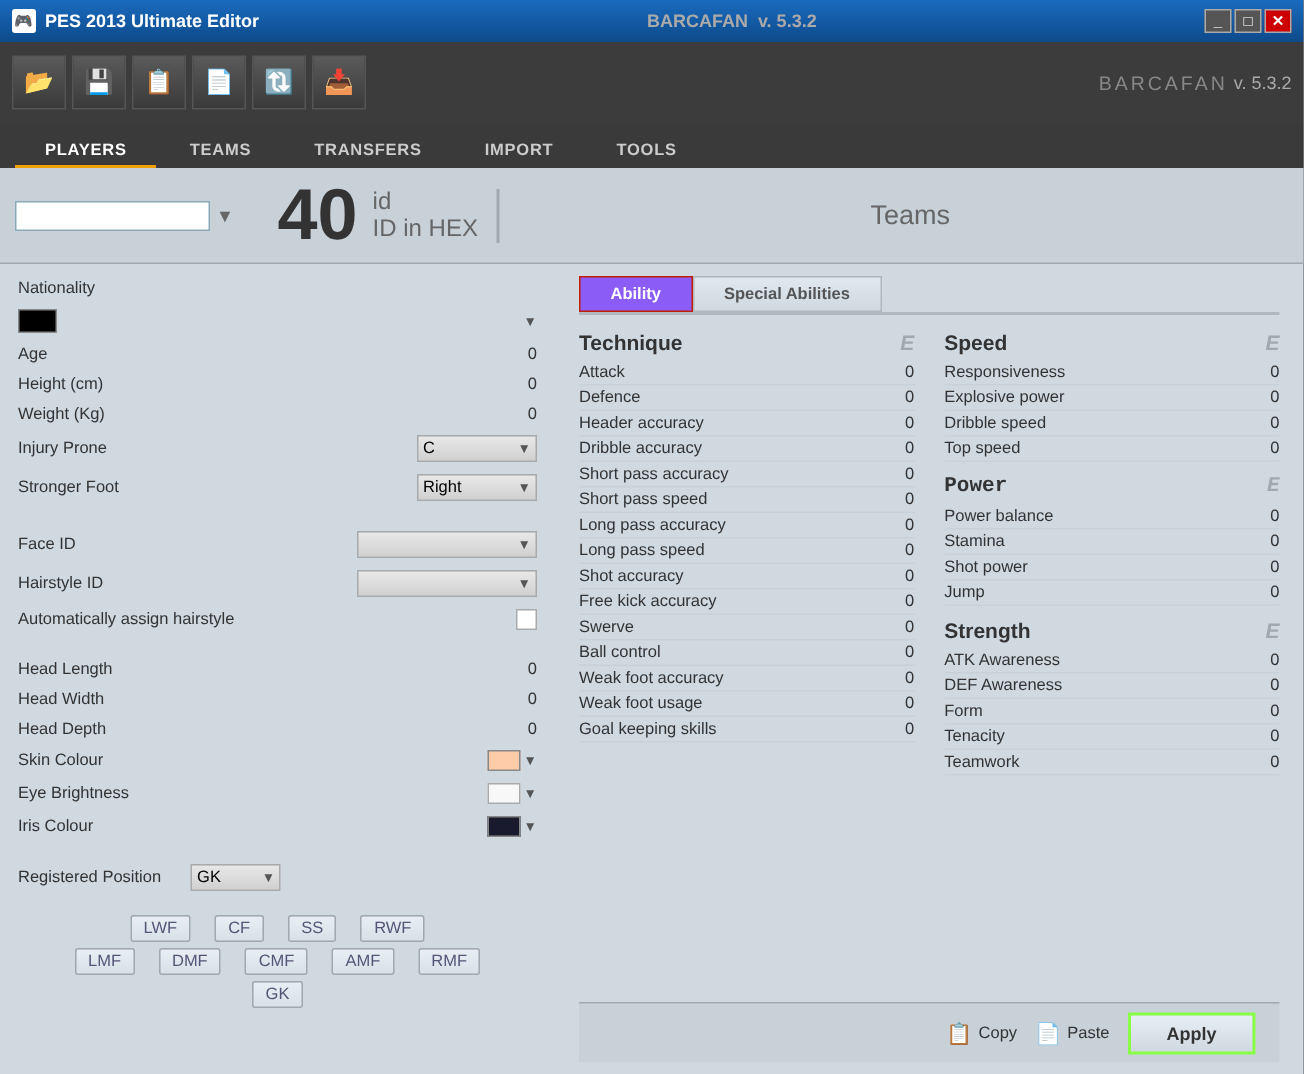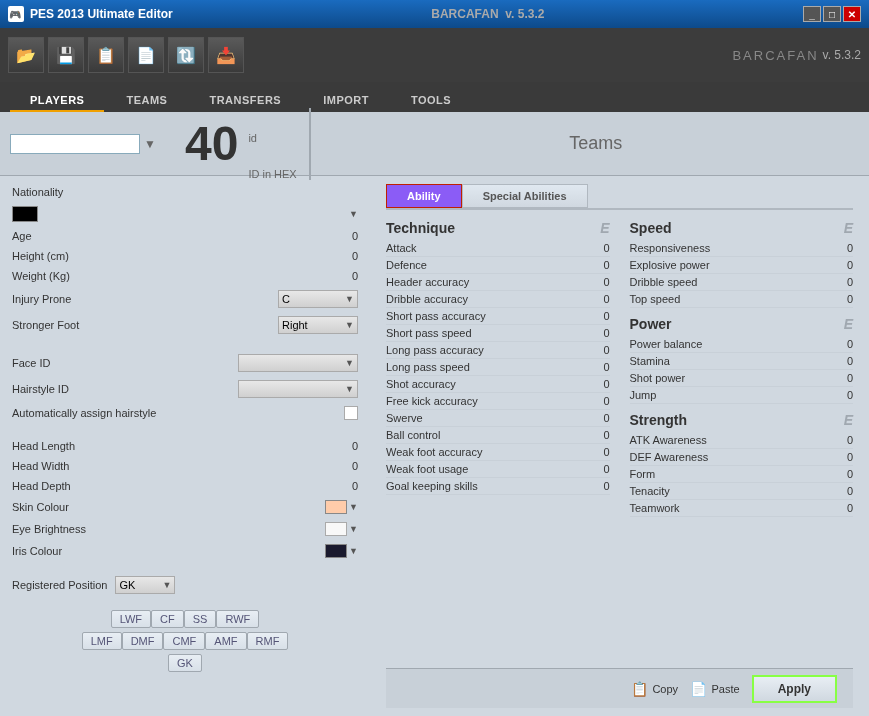--- a/index.html
+++ b/index.html
@@ -160,34 +160,34 @@
     }
 
     .checkbox-placeholder {
       width: 14px; height: 14px;
       border: 1px solid #aaa;
       background: #fff;
     }
 
     
     #positions-section { margin-top: 6px; }
-    .pos-row { display: flex; gap: 0; margin-bottom: 4px; justify-content: center; }
+    .pos-row { display: flex; gap: 16px; margin-bottom: 4px; justify-content: center; }
     .pos-tag {
       padding: 2px 8px;
       border: 1px solid #a0a8b0;
       background: linear-gradient(to bottom, #e8eef4, #d8e0e8);
       color: #557;
       font-size: 11px;
       cursor: pointer;
       border-radius: 2px;
     }
     .registered-row {
       display: flex;
       align-items: center;
-      gap: 8px;
+      gap: 20px;
       margin-bottom: 6px;
     }
 
     
     #right-panel {
       flex: 1;
       padding: 8px 16px;
       display: flex;
       flex-direction: column;
       gap: 0;
@@ -295,21 +295,21 @@
       line-height: 1;
       margin-right: 10px;
     }
     #id-box {
       display: flex;
       flex-direction: column;
       border-right: 2px solid #a0a8b0;
       padding-right: 12px;
       margin-right: 12px;
     }
-    #id-box span { font-size: 11px; color: #666; margin-top: 24px; }
+    #id-box span { font-size: 16px; color: #666; }
     #teams-box {
       flex: 1;
       text-align: center;
       font-size: 18px;
       color: #666;
     }
   </style>
 </head>
 <body>
 
@@ -601,21 +601,21 @@
           </div>
           <div class="ability-row">
             <span class="ability-name">Dribble speed</span>
             <span class="ability-val">0</span>
           </div>
           <div class="ability-row">
             <span class="ability-name">Top speed</span>
             <span class="ability-val">0</span>
           </div>
 
-          <div class="ability-section-title" style="margin-top:8px;">
+          <div class="ability-section-title" style="margin-top:8px;font-family:Liberation Mono, monospace;">
             <span>Power</span>
             <span class="ability-section-e">E</span>
           </div>
           <div class="ability-row">
             <span class="ability-name">Power balance</span>
             <span class="ability-val">0</span>
           </div>
           <div class="ability-row">
             <span class="ability-name">Stamina</span>
             <span class="ability-val">0</span>

